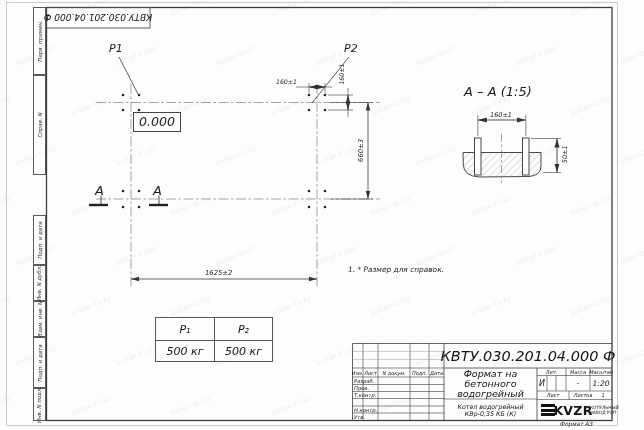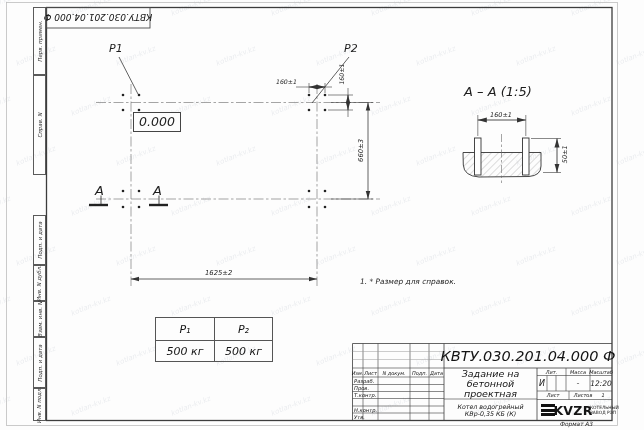--- a/index.html
+++ b/index.html
@@ -13,21 +13,21 @@
         font-style:italic;transform:rotate(-22deg);white-space:nowrap}
   .vstamp{position:absolute;left:33px;width:13px;display:flex;align-items:center;
         justify-content:center;border:1px solid #5a5a5a;box-sizing:border-box;background:transparent}
   .vstamp span{transform:rotate(-90deg);font-size:5.5px;font-style:italic;
         white-space:nowrap;color:#333}
   .cell{position:absolute;display:flex;align-items:center;justify-content:center;
         font-style:italic;color:#141414;box-sizing:border-box;white-space:nowrap}
   .lt{justify-content:flex-start;padding-left:2px}
   .notes{position:absolute;left:330px;top:261px;width:284px;color:#1d1d1d;
         font-style:italic;font-size:7.4px;line-height:9.8px}
-  .notes p{margin:16px;text-indent:14px}
+  .notes p{margin:4px;text-indent:14px}
   .ltable{position:absolute;left:155px;top:317px;width:118px;height:45px;
         border:1px solid #555;box-sizing:border-box}
   .ltable .col{position:absolute;top:0;bottom:0;left:58px;width:1px;background:#555}
   .ltable .row{position:absolute;left:0;right:0;top:22px;height:1px;background:#555}
   .logo-mark{position:absolute;background:#111}
 </style>
 </head>
 <body>
 
 <div class="page">
@@ -282,35 +282,35 @@
   <div class="cell" style="left:410px;top:368px;width:19px;height:9px;font-size:5px">Подп.</div>
   <div class="cell" style="left:429px;top:368px;width:15px;height:9px;font-size:5px">Дата</div>
 
   <div class="cell lt" style="left:352px;top:377px;width:26px;height:7.5px;font-size:5.2px">Разраб.</div>
   <div class="cell lt" style="left:352px;top:384.5px;width:26px;height:7px;font-size:5.2px">Пров.</div>
   <div class="cell lt" style="left:352px;top:391.5px;width:26px;height:7px;font-size:5.2px">Т.контр.</div>
   <div class="cell lt" style="left:352px;top:406px;width:26px;height:7px;font-size:5.2px">Н.контр.</div>
   <div class="cell lt" style="left:352px;top:413px;width:26px;height:7px;font-size:5.2px">Утв.</div>
 
   <div class="cell" style="left:444px;top:369px;width:93px;height:29px;font-size:9.5px;flex-direction:column;line-height:10px">
-    <span>Задание на</span>
-    <span>бетонной</span>
-    <span>проектная</span>
+    <span>Формат на</span>
+    <span>бетонного</span>
+    <span>водогрейный</span>
   </div>
   <div class="cell" style="left:444px;top:400px;width:93px;height:20px;font-size:6.3px;flex-direction:column;line-height:7.5px">
     <span>Котел водогрейный</span>
     <span>КВр-0,35  КБ  (К)</span>
   </div>
 
   <div class="cell" style="left:537px;top:368px;width:29px;height:7.5px;font-size:5px">Лит.</div>
   <div class="cell" style="left:566px;top:368px;width:24px;height:7.5px;font-size:5px">Масса</div>
   <div class="cell" style="left:590px;top:368px;width:22px;height:7.5px;font-size:5px">Масштаб</div>
   <div class="cell" style="left:537px;top:376px;width:10px;height:15px;font-size:8px">И</div>
   <div class="cell" style="left:566px;top:376px;width:24px;height:15px;font-size:8px">-</div>
-  <div class="cell" style="left:590px;top:376px;width:22px;height:15px;font-size:7.5px">12:20</div>
+  <div class="cell" style="left:590px;top:376px;width:22px;height:15px;font-size:7.5px">1:20</div>
 
   <div class="cell" style="left:537px;top:391px;width:32px;height:8.5px;font-size:5px">Лист</div>
   <div class="cell" style="left:569px;top:391px;width:28px;height:8.5px;font-size:5px">Листов</div>
   <div class="cell" style="left:597px;top:391px;width:12px;height:8.5px;font-size:5px">1</div>
 
   <div style="position:absolute;left:541px;top:403px;width:14px;height:14px">
     <div class="logo-mark" style="left:0;top:1px;width:14px;height:3px;position:absolute"></div>
     <div class="logo-mark" style="left:0;top:5.5px;width:14px;height:3px;position:absolute"></div>
     <div class="logo-mark" style="left:0;top:10px;width:14px;height:3px;position:absolute"></div>
   </div>

